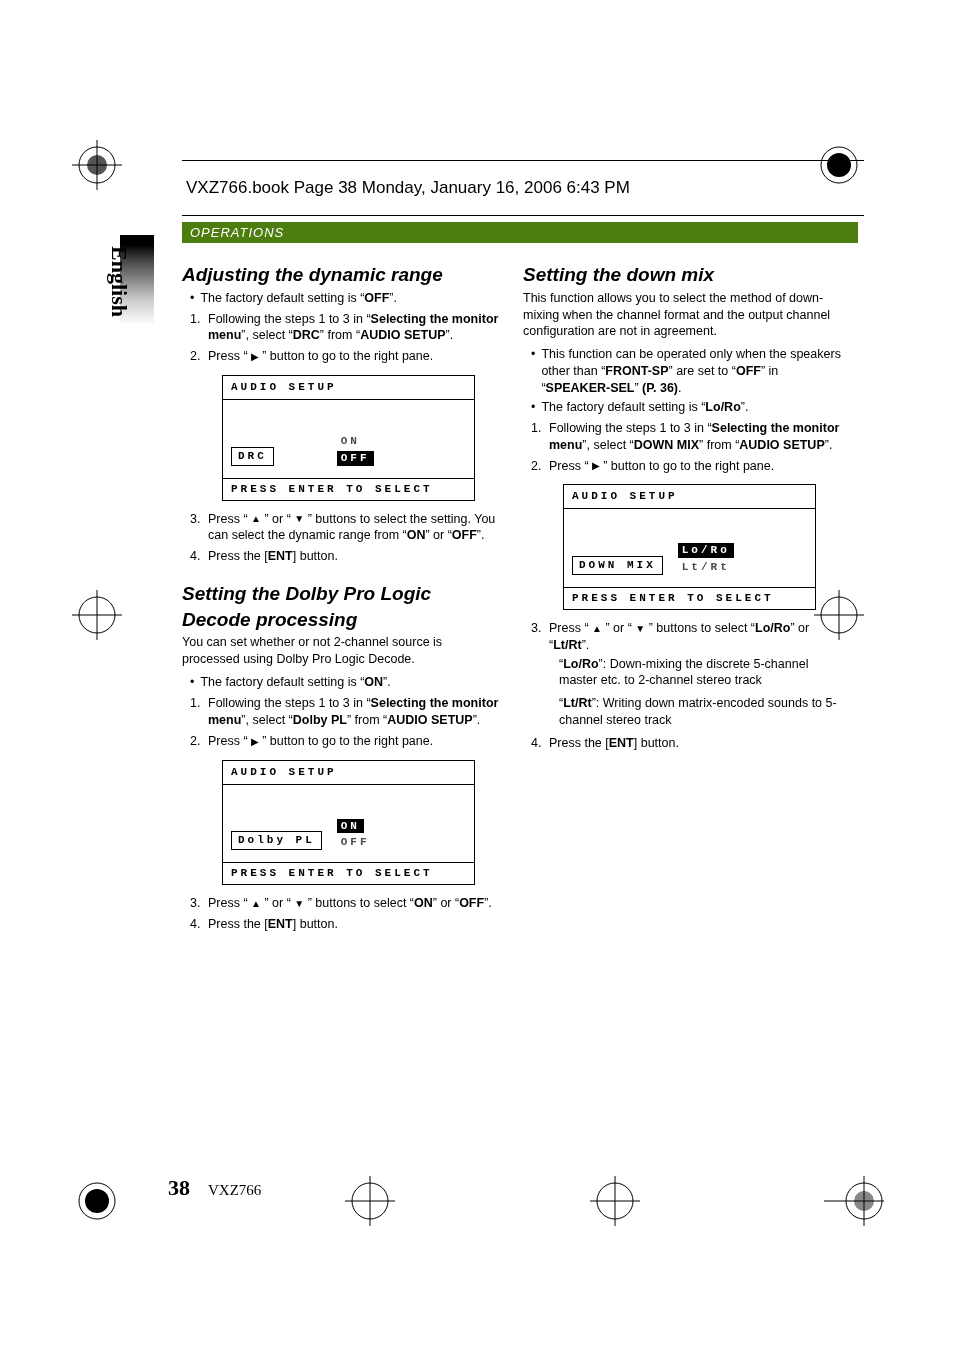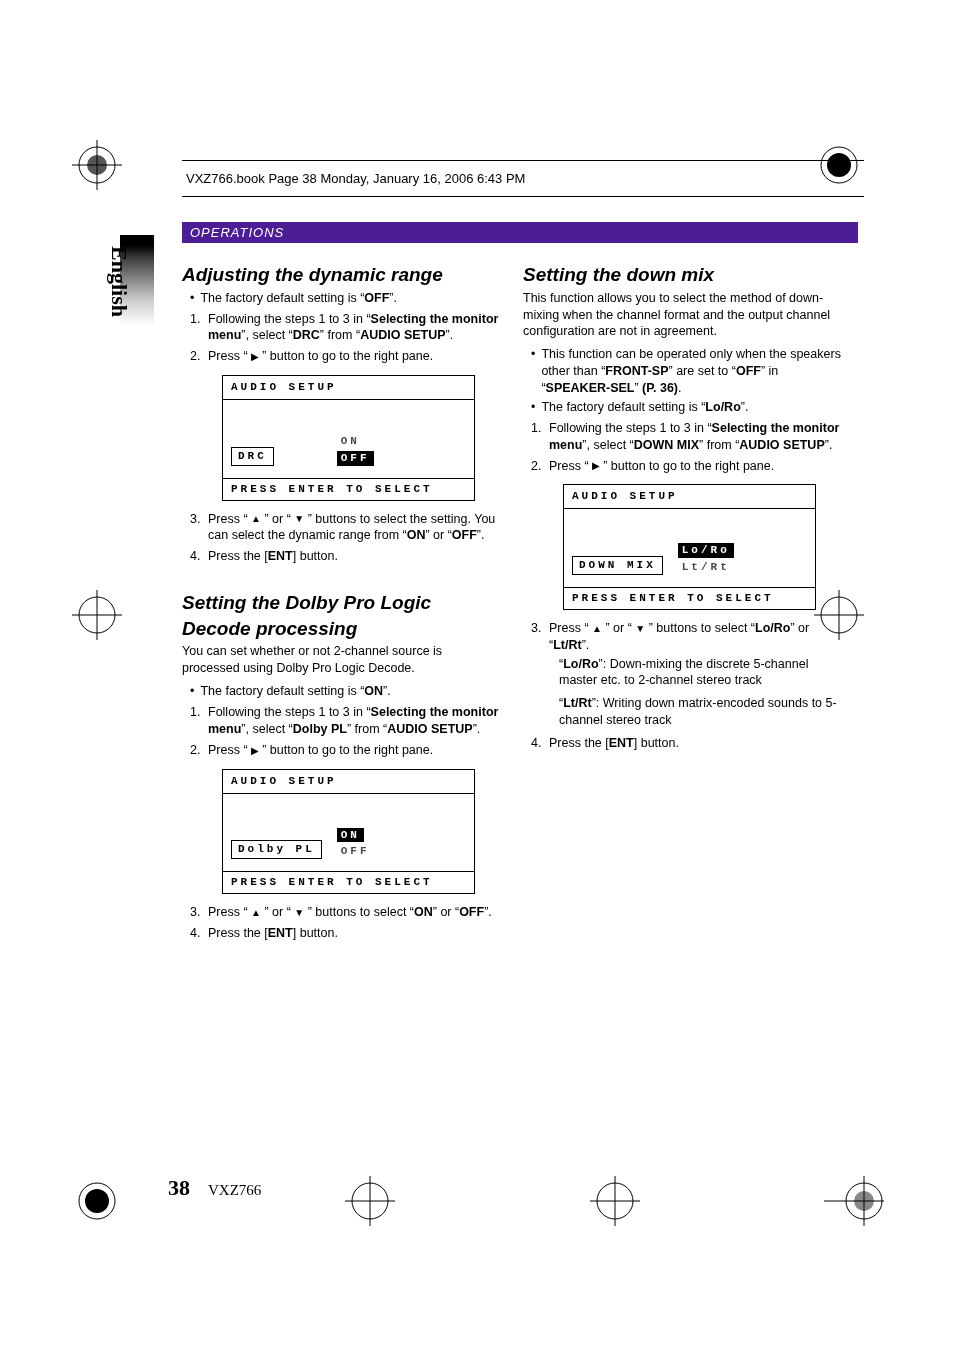--- a/index.html
+++ b/index.html
@@ -15,29 +15,29 @@
     position: relative;
     box-sizing: border-box;
   }
   .print-header {
     position: absolute;
     top: 160px;
     left: 182px;
     right: 90px;
     border-top: 1px solid #000;
     border-bottom: 1px solid #000;
-    padding: 10px 4px;
-    font-size: 13px;
+    padding: 17px 4px;
+    font-size: 17px;
   }
   .section-bar {
     position: absolute;
     top: 222px;
     left: 182px;
     width: 660px;
-    background: #4c1d95;
+    background: #4d7c0f;
     color: #fff;
     font-style: italic;
     font-size: 13px;
     padding: 3px 8px;
     letter-spacing: 1px;
   }
   .lang-label {
     position: absolute;
     left: 132px;
     top: 246px;
@@ -236,21 +236,21 @@
         <span>Press “ </span><span class="glyph">▲</span><span> ” or “ </span><span class="glyph">▼</span><span> ” buttons to select the setting. You can select the dynamic range from “</span><span class="bold">ON</span><span>” or “</span><span class="bold">OFF</span><span>”.</span>
       </span>
         </div>
       <div class="num">
           <span class="n">4.</span>
           <span class="t">
         <span>Press the [</span><span class="bold">ENT</span><span>] button.</span>
       </span>
         </div>
 
-      <div class="h2" style="margin-top:25px">Setting the Dolby Pro Logic Decode processing</div>
+      <div class="h2" style="margin-top:16px">Setting the Dolby Pro Logic Decode processing</div>
       <p class="para">You can set whether or not 2-channel source is processed using Dolby Pro Logic Decode.</p>
       <div class="bullet">
           <span>
         <span>The factory default setting is “</span><span class="bold">ON</span><span>”.</span>
       </span>
         </div>
       <div class="num">
           <span class="n">1.</span>
           <span class="t">
         <span>Following the steps 1 to 3 in “</span><span class="bold">Selecting the monitor menu</span><span>”, select “</span><span class="bold">Dolby PL</span><span>” from “</span><span class="bold">AUDIO SETUP</span><span>”.</span>

